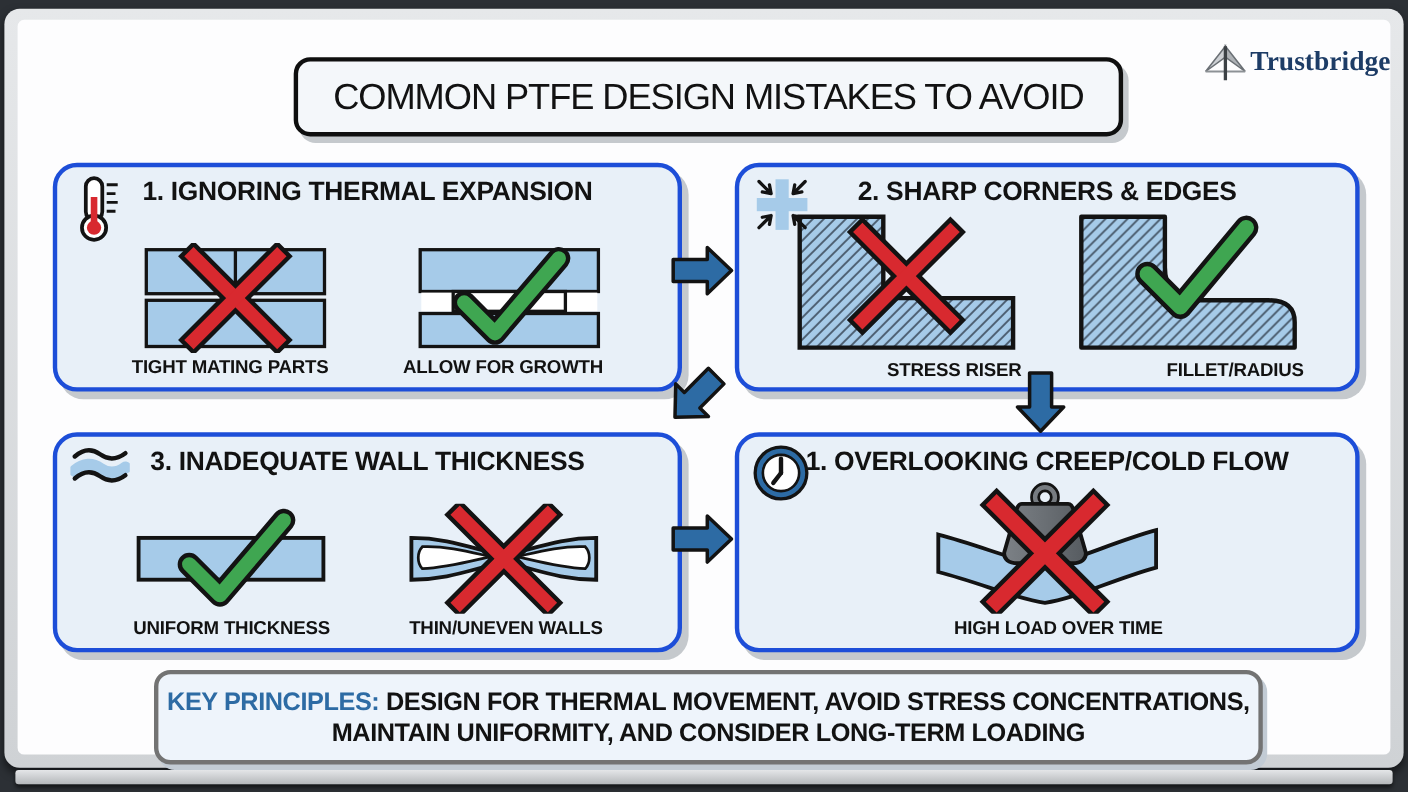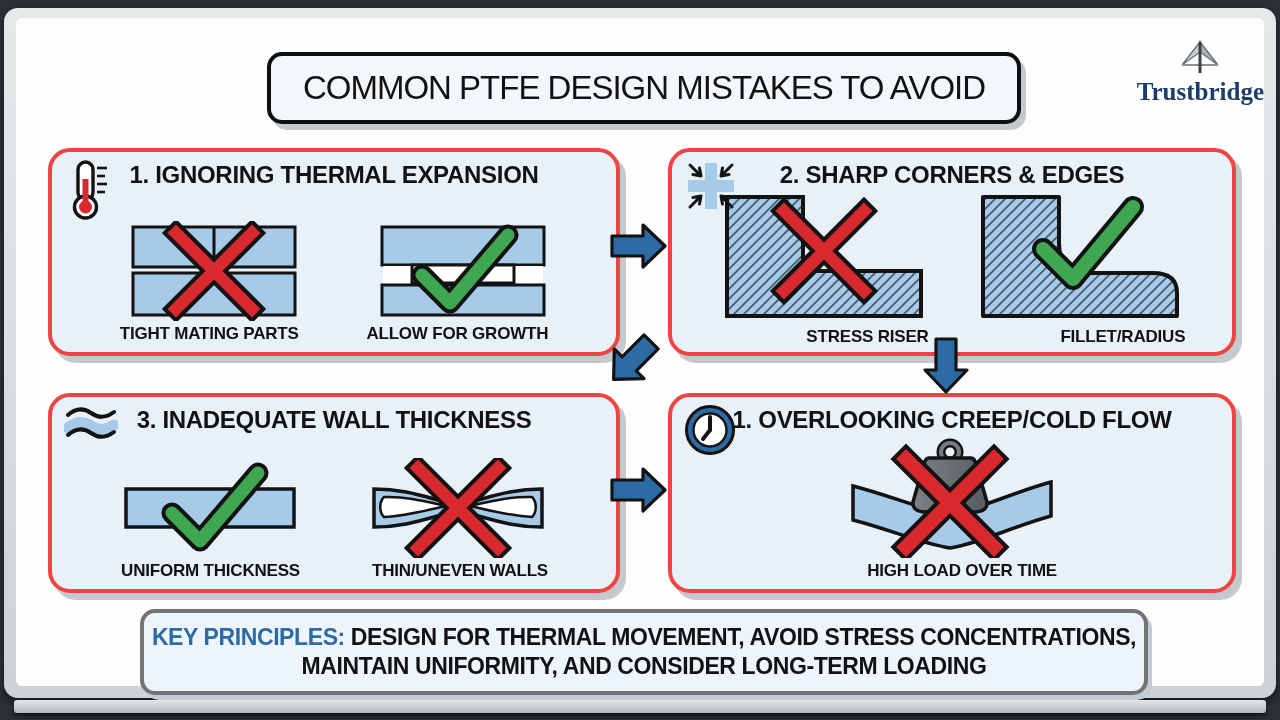--- a/index.html
+++ b/index.html
@@ -13,24 +13,24 @@
     background:#fdfdfe;border-radius:6px;}
   .tray{position:absolute;left:14px;top:700px;width:1252px;height:13px;
     background:linear-gradient(180deg,#e4e6e8,#b4b7ba);border-radius:3px;
     box-shadow:0 3px 4px rgba(0,0,0,.6);}
   
   .title-box{position:absolute;left:267px;top:52px;width:746px;height:64px;
     background:#f4f7fa;border:4px solid #0f0f0f;border-radius:15px;
     box-shadow:5px 6px 0 #c5c9cd;display:flex;align-items:center;justify-content:center;}
   .title-text{font-size:33px;font-weight:normal;letter-spacing:-1px;color:#121212;white-space:nowrap;}
   
-  .brand{position:absolute;right:16px;top:40px;display:flex;align-items:center;gap:4px;flex-direction:column;}
+  .brand{position:absolute;right:16px;top:40px;display:flex;align-items:center;gap:4px;}
   .brand-text{font-family:"Liberation Serif",serif;font-weight:bold;font-size:25px;color:#1d3c66;}
   
-  .panel{position:absolute;background:#e8f0f8;border:4px solid #ef4444;border-radius:22px;
+  .panel{position:absolute;background:#e8f0f8;border:4px solid #1d4ed8;border-radius:22px;
     box-shadow:6px 7px 0 #c5c9cd;display:flex;flex-direction:column;}
   .panel-title{text-align:center;font-size:24px;font-weight:bold;letter-spacing:-.3px;
     color:#121212;margin-top:9px;white-space:nowrap;}
   .panel-icon{position:absolute;left:12px;top:7px;}
   .fig-row{flex:1;display:flex;justify-content:space-evenly;align-items:flex-end;padding-bottom:8px;}
   .figure{display:flex;flex-direction:column;align-items:flex-end;}
   .caption{font-size:17px;font-weight:bold;letter-spacing:-.2px;color:#121212;margin-top:3px;white-space:nowrap;}
   
   .flow-arrow{position:absolute;width:58px;height:50px;}
   .rot90{transform:rotate(90deg);}

